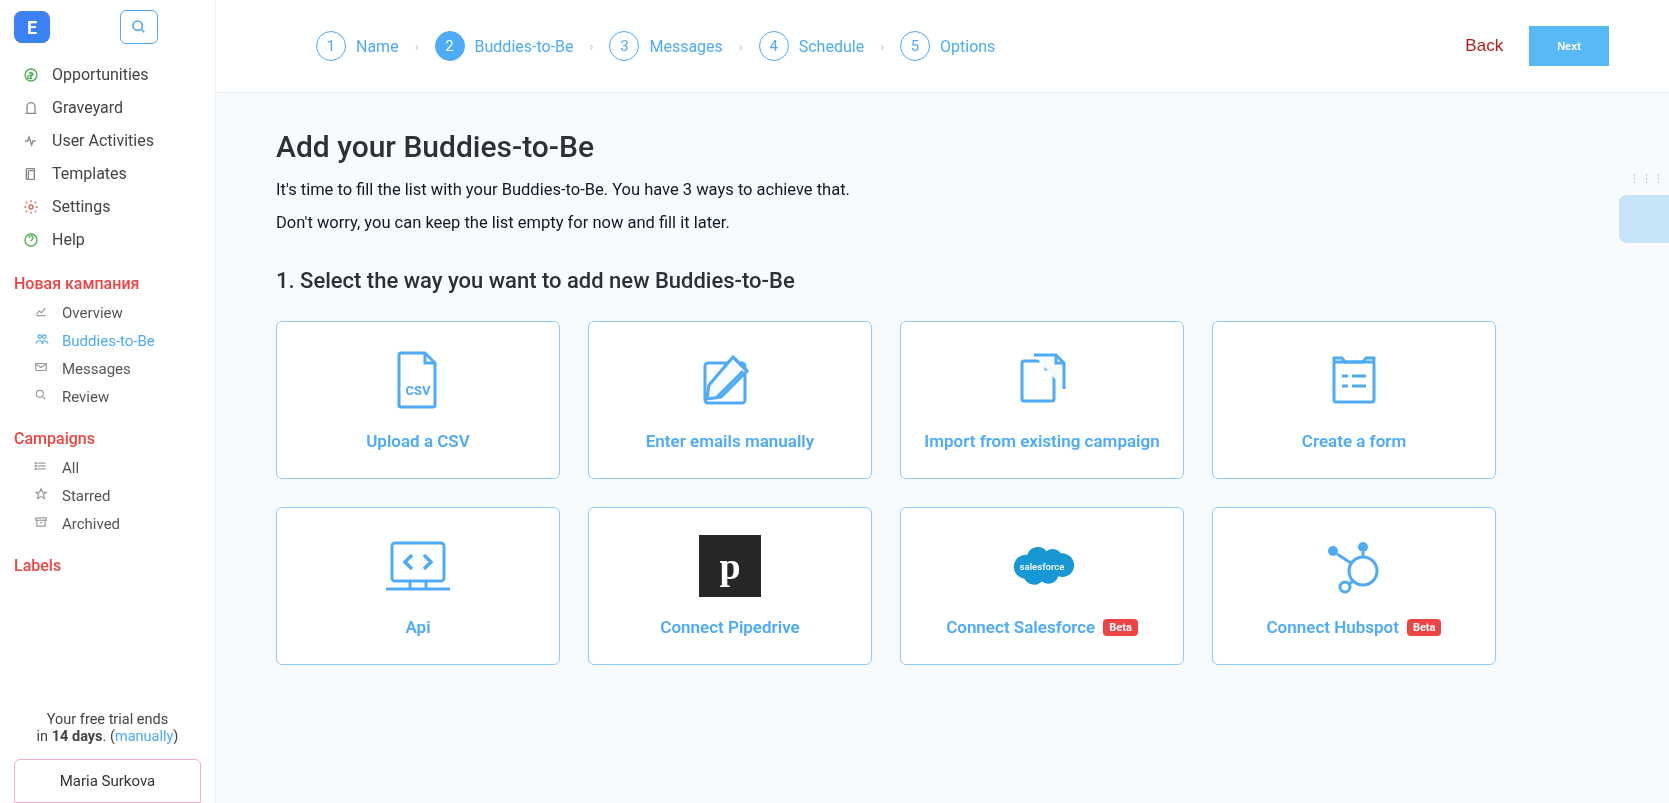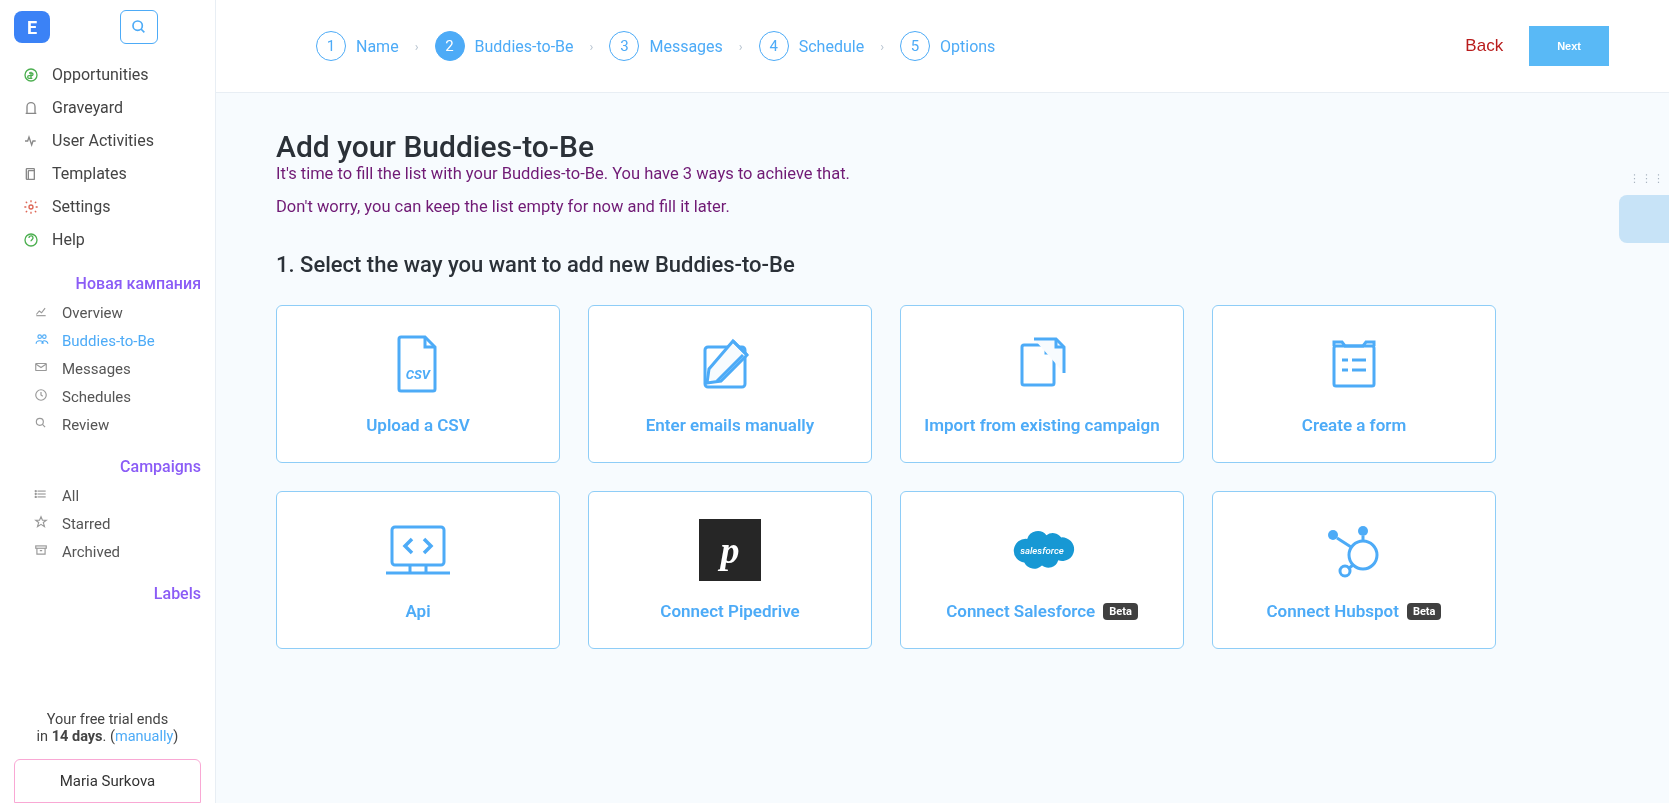--- a/index.html
+++ b/index.html
@@ -8,21 +8,21 @@
 
 
 .sidebar { width: 216px; background: #fff; border-right: 1px solid #e8eef4; padding: 10px 0 0 0; display: flex; flex-direction: column; }
 .sidebar-top { display: flex; align-items: center; padding: 0 14px 14px 14px; gap: 70px; }
 .logo { width: 36px; height: 32px; background: #3b82f6; border-radius: 8px; display: flex; align-items: center; justify-content: center; color: #fff; font-weight: 700; font-size: 18px; }
 .search-btn { width: 38px; height: 34px; border: 1.5px solid #4dabf7; border-radius: 6px; display: flex; align-items: center; justify-content: center; color: #4dabf7; cursor: pointer; background: #fff; }
 .nav-list { list-style: none; }
 .nav-list li { display: flex; align-items: center; gap: 12px; padding: 7px 22px; color: #444; font-size: 16px; cursor: pointer; }
 .nav-list li .icon { width: 18px; display: flex; justify-content: center; color: #888; }
 
-.section-title { padding: 18px 14px 6px 14px; font-size: 16px; color: #8b5cf6; font-weight: 500; text-align: right; }
+.section-title { padding: 18px 14px 6px 14px; font-size: 16px; color: #ef4444; font-weight: 500; }
 .sub-nav { list-style: none; }
 .sub-nav li { display: flex; align-items: flex-start; gap: 12px; padding: 5px 14px 5px 34px; color: #555; font-size: 15px; cursor: pointer; }
 .sub-nav li.active { color: #4dabf7; }
 .sub-nav li .icon { width: 16px; color: #999; }
 .sub-nav li.active .icon { color: #4dabf7; }
 
 .sidebar-footer { margin-top: auto; padding: 12px 14px 0 14px; text-align: center; font-size: 14.5px; color: #444; }
 .sidebar-footer a { color: #4dabf7; text-decoration: none; }
 .user-box { margin: 14px 14px 0 14px; border: 1px solid #f9a8d4; border-radius: 6px 6px 0 0; padding: 12px; text-align: center; font-size: 15px; color: #333; }
 
@@ -33,29 +33,29 @@
 .step { display: flex; align-items: center; gap: 10px; }
 .step-num { width: 30px; height: 30px; border-radius: 50%; border: 1.5px solid #4dabf7; color: #4dabf7; display: flex; align-items: center; justify-content: center; font-size: 15px; }
 .step.active .step-num { background: #4dabf7; color: #fff; border-color: #4dabf7; }
 .step-label { color: #4dabf7; font-size: 16px; }
 .chev { color: #b8c4d0; font-size: 13px; }
 .topbar-actions { display: flex; align-items: center; gap: 26px; }
 .back-btn { color: #b91c1c; font-size: 17px; cursor: pointer; background: none; border: none; margin-left: 40px; }
 .next-btn { background: #59b9f6; color: #fff; border: none; border-radius: 0; padding: 14px 28px; font-size: 11px; font-weight: 600; cursor: pointer; }
 
 .content { padding: 36px 60px 60px 60px; }
-.content h1 { font-size: 30px; font-weight: 500; color: #2b3138; }
-.content p { font-size: 16.5px; color: #701a75; margin-bottom: 14px; }
+.content h1 { font-size: 30px; font-weight: 500; color: #2b3138; margin-bottom: 16px; }
+.content p { font-size: 16.5px; color: #0f172a; margin-bottom: 14px; }
 .content h2 { font-size: 22px; font-weight: 500; color: #2b3138; margin: 36px 0 28px 0; }
 
 .grid { display: grid; grid-template-columns: repeat(4, 1fr); gap: 28px; max-width: 1220px; }
 .card { background: #fff; border: 1.5px solid #8ecdf7; border-radius: 6px; height: 158px; display: flex; flex-direction: column; align-items: center; justify-content: center; gap: 20px; cursor: pointer; }
-.card-icon { height: 62px; display: flex; align-items: center; justify-content: center; color: #4dabf7; font-style: italic; }
+.card-icon { height: 62px; display: flex; align-items: center; justify-content: center; color: #4dabf7; }
 .card-label { color: #4dabf7; font-size: 17px; font-weight: 600; display: flex; align-items: center; gap: 8px; }
-.badge { background: #404040; color: #fff; font-size: 11px; padding: 2px 6px; border-radius: 4px; font-weight: 700; }
+.badge { background: #ef4444; color: #fff; font-size: 11px; padding: 2px 6px; border-radius: 4px; font-weight: 700; }
 
 
 .pipedrive { width: 62px; height: 62px; background: #262626; display: flex; align-items: center; justify-content: center; color: #fff; font-size: 38px; font-weight: 700; font-family: Georgia, serif; }
 
 
 .sf-cloud { position: relative; width: 74px; height: 54px; }
 .sf-cloud svg { width: 100%; height: 100%; }
 
 
 .float-tab { position: fixed; right: 0; top: 195px; width: 50px; height: 48px; background: #c7e3f7; border-radius: 8px 0 0 8px; }
@@ -160,29 +160,20 @@
             <svg width="14" height="14" viewBox="0 0 24 24" fill="none" stroke="currentColor" stroke-width="2">
               <rect x="3" y="6" width="18" height="12" rx="1"></rect>
               <path d="M3 7l9 6 9-6"></path>
             </svg>
           </span>
           <span>Messages</span>
         </li>
       <li>
           <span class="icon">
             <svg width="14" height="14" viewBox="0 0 24 24" fill="none" stroke="currentColor" stroke-width="2">
-              <circle cx="12" cy="12" r="9"></circle>
-              <path d="M12 7v5l3 2"></path>
-            </svg>
-          </span>
-          <span>Schedules</span>
-        </li>
-      <li>
-          <span class="icon">
-            <svg width="14" height="14" viewBox="0 0 24 24" fill="none" stroke="currentColor" stroke-width="2">
               <circle cx="10" cy="10" r="6"></circle>
               <line x1="19" y1="19" x2="14.5" y2="14.5"></line>
             </svg>
           </span>
           <span>Review</span>
         </li>
     </ul>
 
     <div class="section-title">Campaigns</div>
     <ul class="sub-nav">

